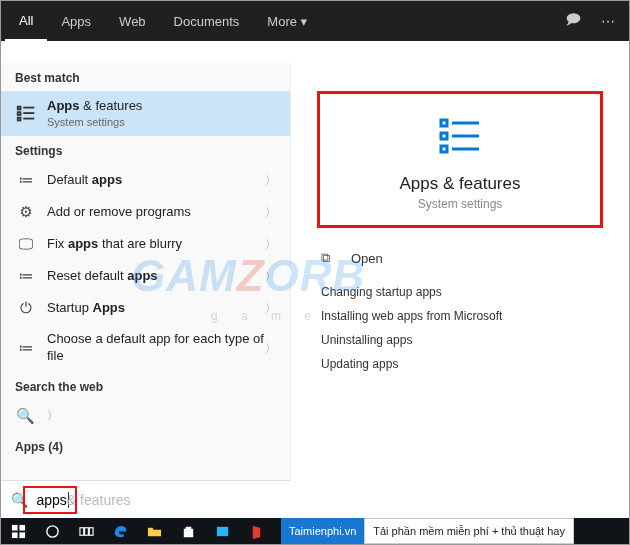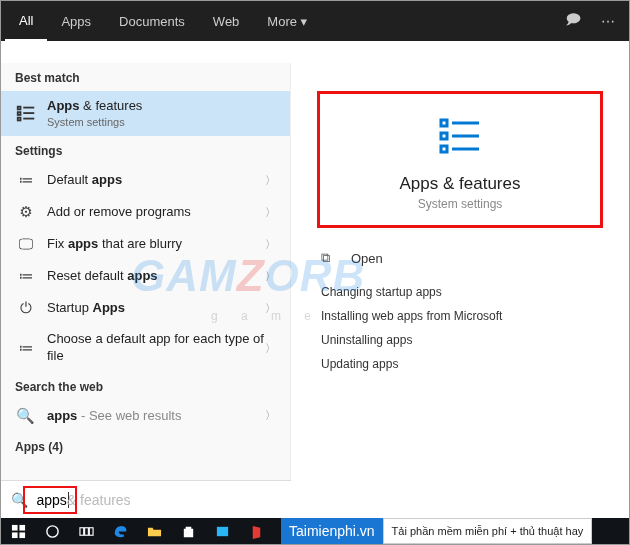--- a/index.html
+++ b/index.html
@@ -45,35 +45,35 @@
 .tb-ic { width: 34px; height: 26px; display: flex; align-items: center; justify-content: center; cursor: pointer; color: #fff; font-size: 13px; }
 .tb-ic svg { width: 15px; height: 15px; }
 .tb-edge { color: #1e88e5; }
 .tb-folder { color: #ffcc4d; }
 .tb-store { color: #fff; }
 .tb-img { color: #29b6f6; }
 .tb-off { color: #e53935; }
 .tb-chr { color: #fff; }
 
 .banner { position: absolute; bottom: 0; left: 280px; height: 26px; display: flex; }
-.banner .b1 { background: #1976d2; color: #fff; font-size: 14px; padding: 0 8px; display: flex; align-items: center; }
+.banner .b1 { background: #1976d2; color: #fff; font-size: 11px; padding: 0 8px; display: flex; align-items: center; }
 .banner .b2 { background: #fff; color: #222; font-size: 11px; padding: 4px 8px; display: flex; align-items: center; border: 1px solid #ccc; }
 
 .wm { position: absolute; left: 130px; top: 250px; font-size: 44px; font-weight: 800; color: rgba(30,136,229,0.22); letter-spacing: 1px; pointer-events: none; z-index: 0; font-style: italic; }
 .wm span.o { color: rgba(229,57,53,0.25); }
 .wm-sub { position: absolute; left: 210px; top: 300px; font-size: 12px; letter-spacing: 10px; color: rgba(100,100,100,0.25); pointer-events: none; margin-top: 8px; }
 </style>
 </head>
 <body>
 
 <div class="tabs">
   <div class="tab active">All</div>
   <div class="tab">Apps</div>
+  <div class="tab">Web</div>
   <div class="tab">Documents</div>
-  <div class="tab">Web</div>
   <div class="tab"><span>More</span>&nbsp;<span>▾</span></div>
   <div class="tab-spacer"></div>
   <div class="tab-icon">🗩</div>
   <div class="tab-icon">⋯</div>
 </div>
 
 <div class="main">
   <div class="left">
     <div class="sec-h">Best match</div>
     <div class="row sel">
@@ -119,21 +119,20 @@
     </div>
     <div class="row">
       <div class="ic">≔</div>
       <div class="txt">Choose a default app for each type of file</div>
       <div class="chev">〉</div>
     </div>
 
     <div class="sec-h">Search the web</div>
     <div class="row">
       <div class="ic">🔍</div>
-      <div class="txt"><b>apps</b><span style="color:#888"> - See web results</span></div>
       <div class="chev">〉</div>
     </div>
 
     <div class="sec-h">Apps (4)</div>
   </div>
 
   <div class="right">
     <div class="hero">
       <div class="hero-ic">
         <svg viewBox="0 0 48 48" fill="none" stroke="#0078d4" stroke-width="3">

